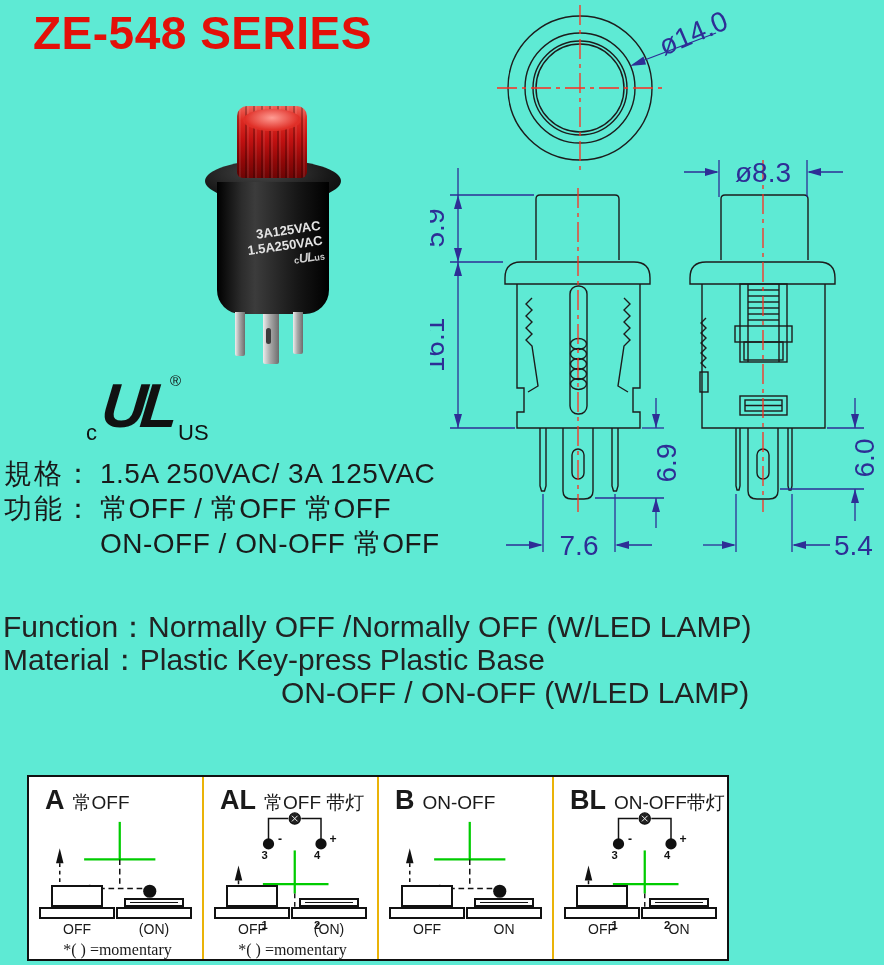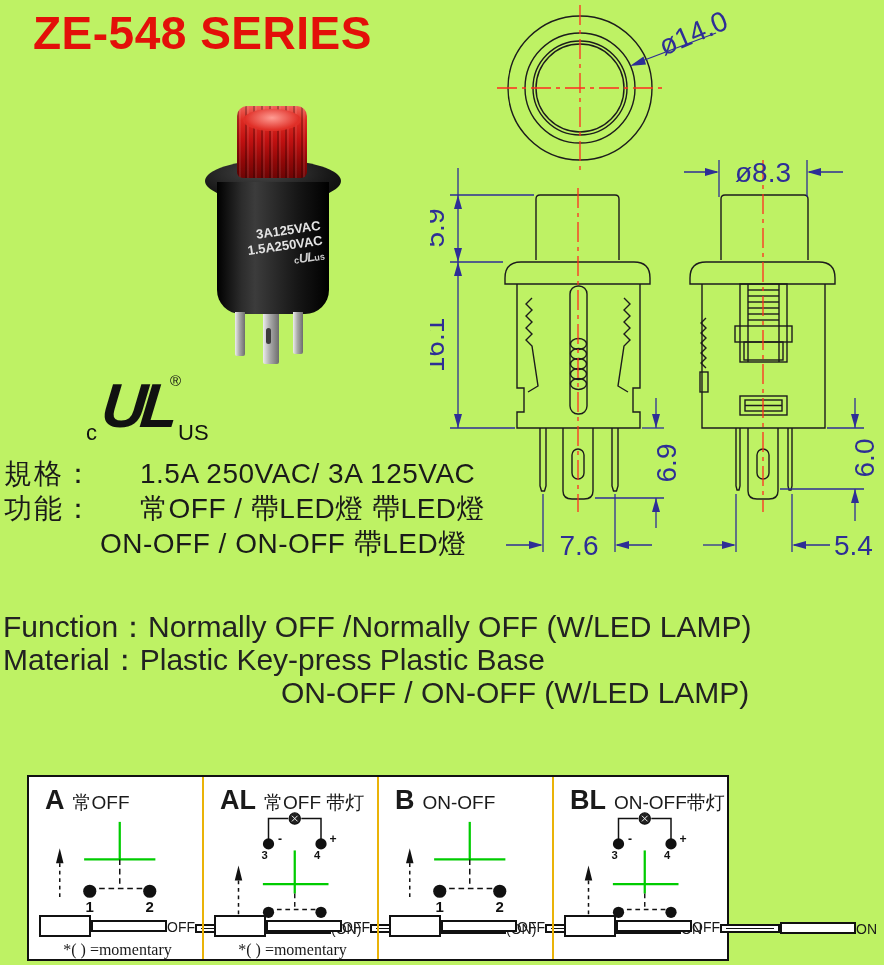--- a/index.html
+++ b/index.html
@@ -1,16 +1,16 @@
 <!DOCTYPE html>
 <html><head>
 <meta charset="utf-8">
 <style>
   html,body{margin:0;padding:0;background:#fff;}
-  #canvas{position:relative;width:884px;height:965px;background:#bef264;overflow:hidden;
+  #canvas{position:relative;width:884px;height:965px;background:#5eead4;overflow:hidden;
           font-family:"Liberation Sans",sans-serif;color:#1a1a1a;}
   
   .title{position:absolute;left:33px;top:6px;font-size:46px;font-weight:bold;
          color:#e31009;letter-spacing:0.5px;white-space:nowrap;}
   
   .photo{position:absolute;left:205px;top:106px;width:136px;height:252px;}
   .photo .cap{position:absolute;left:32px;top:0;width:70px;height:72px;
       border-radius:10px 10px 6px 6px;
       background:linear-gradient(180deg,#f0665a 0%,#dd2a22 20%,#c01010 48%,#8f0707 78%,#6e0404 100%);
       overflow:hidden;}
@@ -33,21 +33,21 @@
       background:#3c3c3c;}
   
   .ulmark{position:absolute;left:78px;top:384px;width:140px;height:70px;color:#111;}
   .ulmark .letters{position:absolute;left:24px;top:-14px;font-size:62px;font-weight:bold;
       font-style:italic;letter-spacing:-6px;transform:skewX(-6deg);}
   .ulmark .c{position:absolute;left:8px;top:36px;font-size:22px;}
   .ulmark .us{position:absolute;left:100px;top:36px;font-size:22px;}
   .ulmark .reg{position:absolute;left:92px;top:-12px;font-size:15px;}
   
   .specs-cn{position:absolute;left:4px;top:456px;width:470px;font-size:28px;line-height:35px;}
-  .specs-cn .row{display:flex;white-space:nowrap;gap:40px;}
+  .specs-cn .row{display:flex;white-space:nowrap;}
   .specs-cn .lbl{font-family:"Liberation Serif",serif;width:96px;letter-spacing:2px;flex:none;}
   .specs-cn .val{letter-spacing:0.5px;text-align:right;}
   .specs-cn .serifval{font-family:"Liberation Serif",serif;letter-spacing:3px;}
   .specs-cn .indent{padding-left:96px;}
   
   .specs-en{position:absolute;left:3px;top:610px;width:860px;font-size:30px;line-height:33px;
       color:#222;white-space:nowrap;}
   .specs-en .indent{padding-left:278px;}
   
   .func-table{position:absolute;left:27px;top:775px;width:702px;height:186px;
@@ -55,21 +55,21 @@
   .cell{position:relative;flex:1 1 0;box-sizing:border-box;}
   .cell + .cell{border-left:2px solid #eab308;}
   .cell .hdr{position:absolute;left:16px;top:8px;white-space:nowrap;}
   .cell .hdr .code{font-size:27px;font-weight:bold;}
   .cell .hdr .lbl{font-size:19px;margin-left:8px;}
   .cell svg.circ{position:absolute;left:50%;transform:translateX(-50%);}
   .cell .circ.plain{top:36px;}
   .cell .circ.lamp{top:28px;}
   .cell .btns{position:absolute;left:0;right:0;bottom:22px;display:flex;
       justify-content:space-between;align-items:flex-end;padding:0 10px;}
-  .pb{display:flex;flex-direction:row;align-items:center;}
+  .pb{display:flex;flex-direction:column;align-items:center;}
   .pb .cap{box-sizing:border-box;border:2px solid #111;background:#fff;width:52px;height:22px;}
   .pb.pressed .cap{width:60px;height:9px;position:relative;}
   .pb.pressed .cap::after{content:"";position:absolute;left:4px;right:4px;top:2px;
       border-top:1.5px solid #111;}
   .pb .base{box-sizing:border-box;border:2px solid #111;background:#fff;width:76px;height:12px;}
   .pb .pl{font-size:14px;margin-top:2px;}
   .cell .note{position:absolute;left:4px;right:0;bottom:0;text-align:center;
       font-family:"Liberation Serif",serif;font-size:16px;margin-top:28px;}
   
   text.dim{font-family:"Liberation Sans",sans-serif;font-size:28px;fill:#2e2e96;stroke:none;}
@@ -224,24 +224,24 @@
     <text class="dim" x="834" y="555">5.4</text>
   </svg>
 
   <div class="specs-cn">
     <div class="row">
         <span class="lbl">規格：</span>
         <span class="val">1.5A 250VAC/ 3A 125VAC</span>
       </div>
     <div class="row">
         <span class="lbl">功能：</span>
-        <span class="val">常OFF / 帶LED燈 帶LED燈</span>
+        <span class="val">常OFF / 常OFF 常OFF</span>
       </div>
     <div class="row indent">
-        <span class="val">ON-OFF / ON-OFF 帶LED燈</span>
+        <span class="val">ON-OFF / ON-OFF 常OFF</span>
       </div>
   </div>
 
   <div class="specs-en">
     <div><span>Function：</span><span>Normally  OFF /Normally  OFF (W/LED LAMP)</span></div>
     <div><span>Material：</span><span>Plastic Key-press  Plastic Base</span></div>
     <div class="indent"><span>ON-OFF / ON-OFF (W/LED LAMP)</span></div>
   </div>
 
   <div class="func-table">

